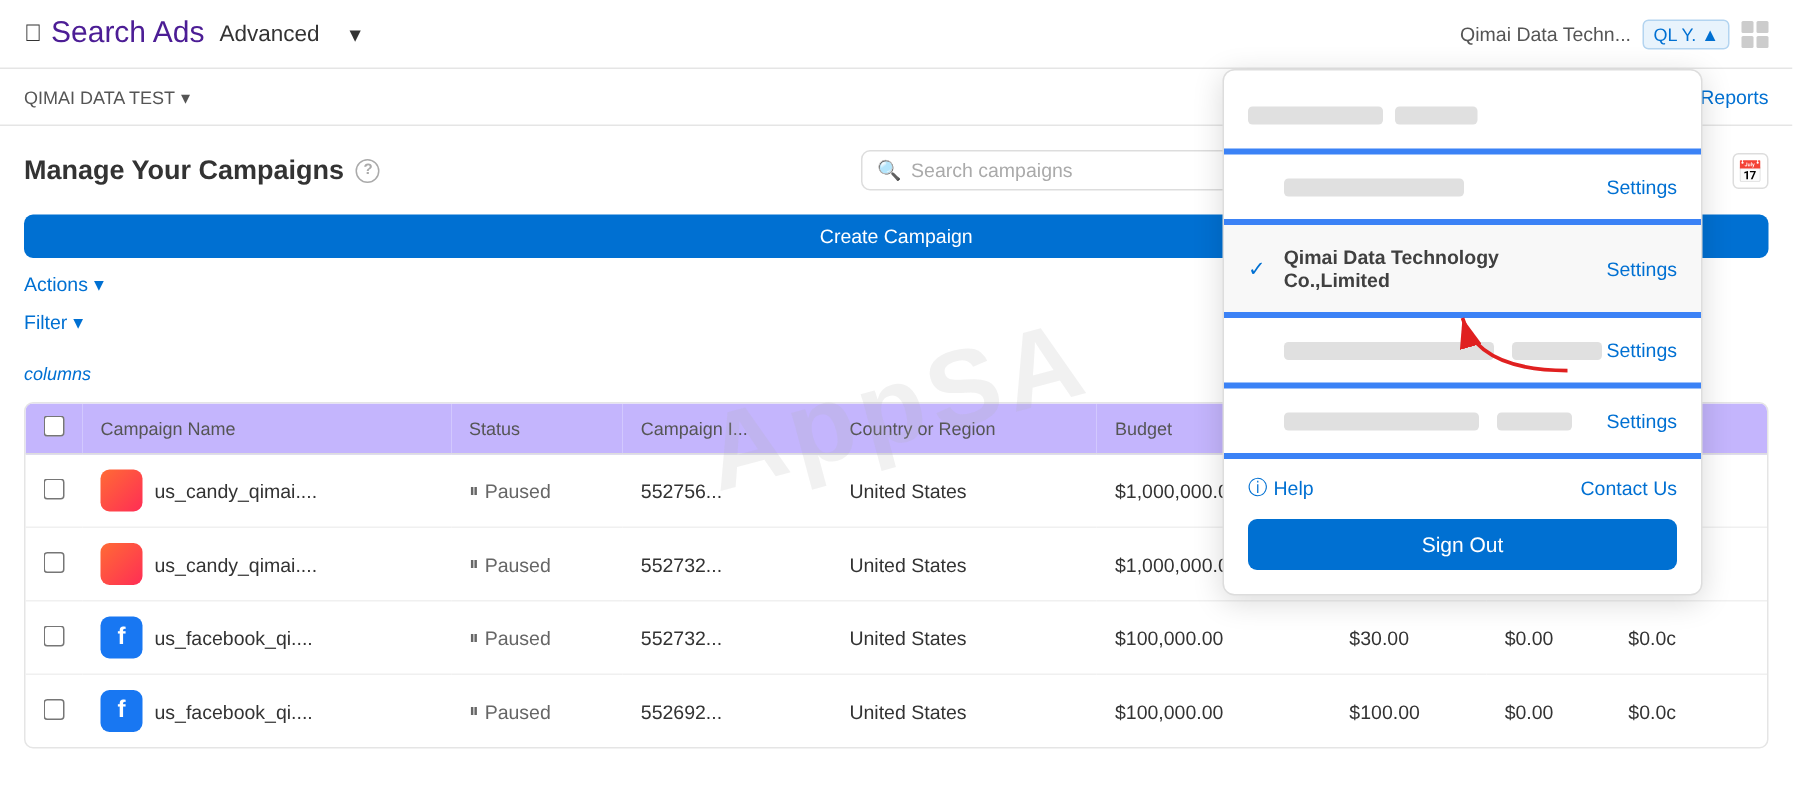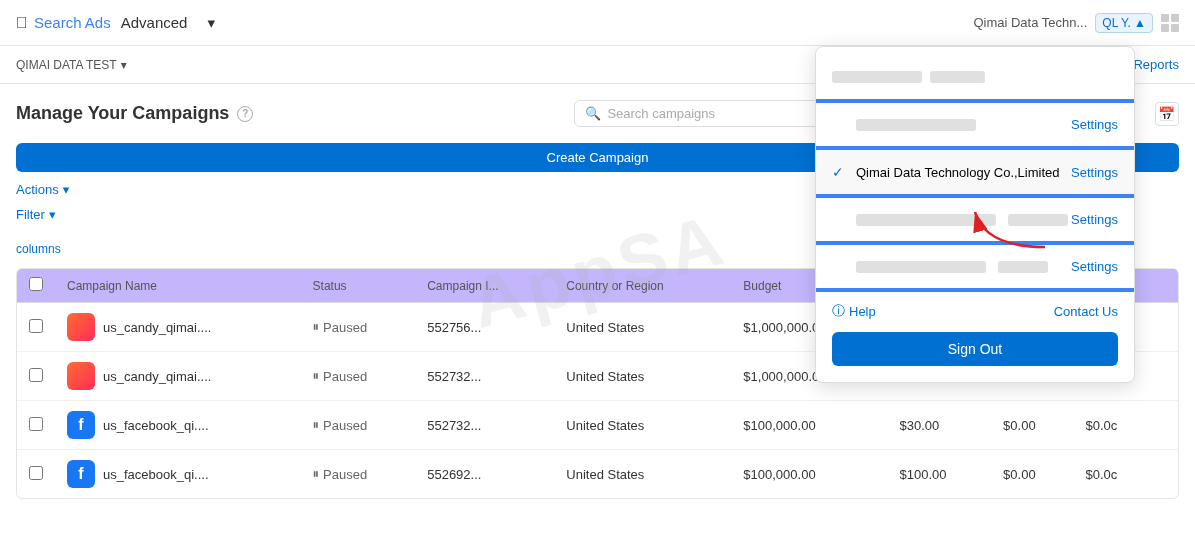--- a/index.html
+++ b/index.html
@@ -7,21 +7,21 @@
 
     
     .top-nav {
       display: flex; align-items: center; justify-content: space-between;
       height: 46px; padding: 0 16px;
       border-bottom: 1px solid #e5e5e5;
       background: #fff;
     }
     .top-nav-left { display: flex; align-items: center; gap: 4px; }
     .apple-logo { font-size: 16px; margin-right: 2px; }
-    .search-ads-label { font-size: 15px; font-weight: 500; color: #3b82f6; }
+    .search-ads-label { font-size: 20px; font-weight: 500; color: #4c1d95; }
     .advanced-btn {
       display: flex; align-items: center; gap: 20px;
       font-size: 15px; color: #333; cursor: pointer; border: none; background: none; padding: 4px 6px;
     }
     .top-nav-right { display: flex; align-items: center; gap: 8px; }
     .account-name { font-size: 13px; color: #555; max-width: 130px; overflow: hidden; text-overflow: ellipsis; white-space: nowrap; }
     .account-abbr {
       font-size: 12px; color: #0070d2; background: #e8f3fc; padding: 2px 6px; border-radius: 4px; cursor: pointer; border: 1px solid #b3d4f0;
     }
     .grid-icon { display: grid; grid-template-columns: 1fr 1fr; gap: 2px; width: 18px; height: 18px; cursor: pointer; }
@@ -87,34 +87,34 @@
       padding: 8px 0;
     }
     .dropdown-section { padding: 6px 0; border-bottom: 4px solid #3b82f6; }
     .dropdown-section:last-child { border-bottom: none; }
     .dropdown-item {
       display: flex; align-items: center; justify-content: space-between;
       padding: 8px 16px; cursor: pointer;
     }
     .dropdown-item-left { display: flex; align-items: center; gap: 8px; }
     .dropdown-check { color: #0070d2; font-size: 14px; width: 16px; }
-    .dropdown-org-name { font-size: 13px; color: #000000; font-weight: 400; }
+    .dropdown-org-name { font-size: 13px; color: #404040; font-weight: 700; }
     .dropdown-settings-link { font-size: 13px; color: #0070d2; cursor: pointer; }
     .blurred-text { background: #e0e0e0; border-radius: 3px; height: 12px; display: inline-block; }
     .dropdown-footer { display: flex; align-items: center; justify-content: space-between; padding: 10px 16px 6px; }
     .help-link { display: flex; align-items: center; gap: 4px; color: #0070d2; font-size: 13px; cursor: pointer; }
     .contact-link { color: #0070d2; font-size: 13px; cursor: pointer; }
     .sign-out-btn { display: block; width: calc(100% - 32px); margin: 6px 16px 8px; background: #0070d2; color: #fff; border: none; border-radius: 6px; padding: 9px; font-size: 14px; font-weight: 500; cursor: pointer; text-align: center; }
     .blurred-row { display: flex; align-items: center; gap: 8px; padding: 10px 16px; }
     .b1 { width: 80px; }
     .b2 { width: 50px; }
     
     .arrow-container { position: absolute; right: 140px; top: 192px; z-index: 200; }
 
-    .columns-link { font-size: 12px; color: #0070d2; cursor: pointer; }
+    .columns-link { font-size: 12px; color: #0070d2; cursor: pointer; font-style: italic; }
     .cal-icon { display: inline-flex; align-items: center; justify-content: center; width: 24px; height: 24px; border: 1px solid #ddd; border-radius: 4px; cursor: pointer; font-size: 14px; color: #666; }
 
     .page-wrap { position: relative; width: 1195px; min-height: 541px; overflow: hidden; }
   </style>
 </head>
 <body>
 
 <div class="page-wrap">
 
   <div class="top-nav">

